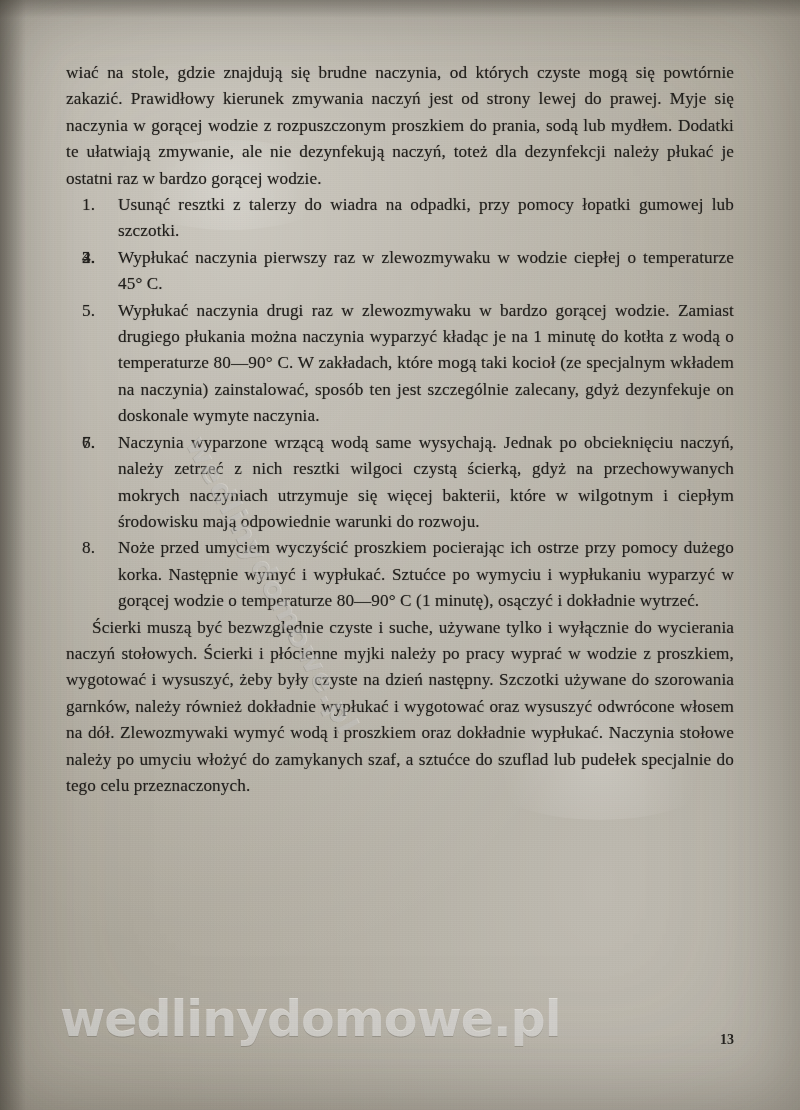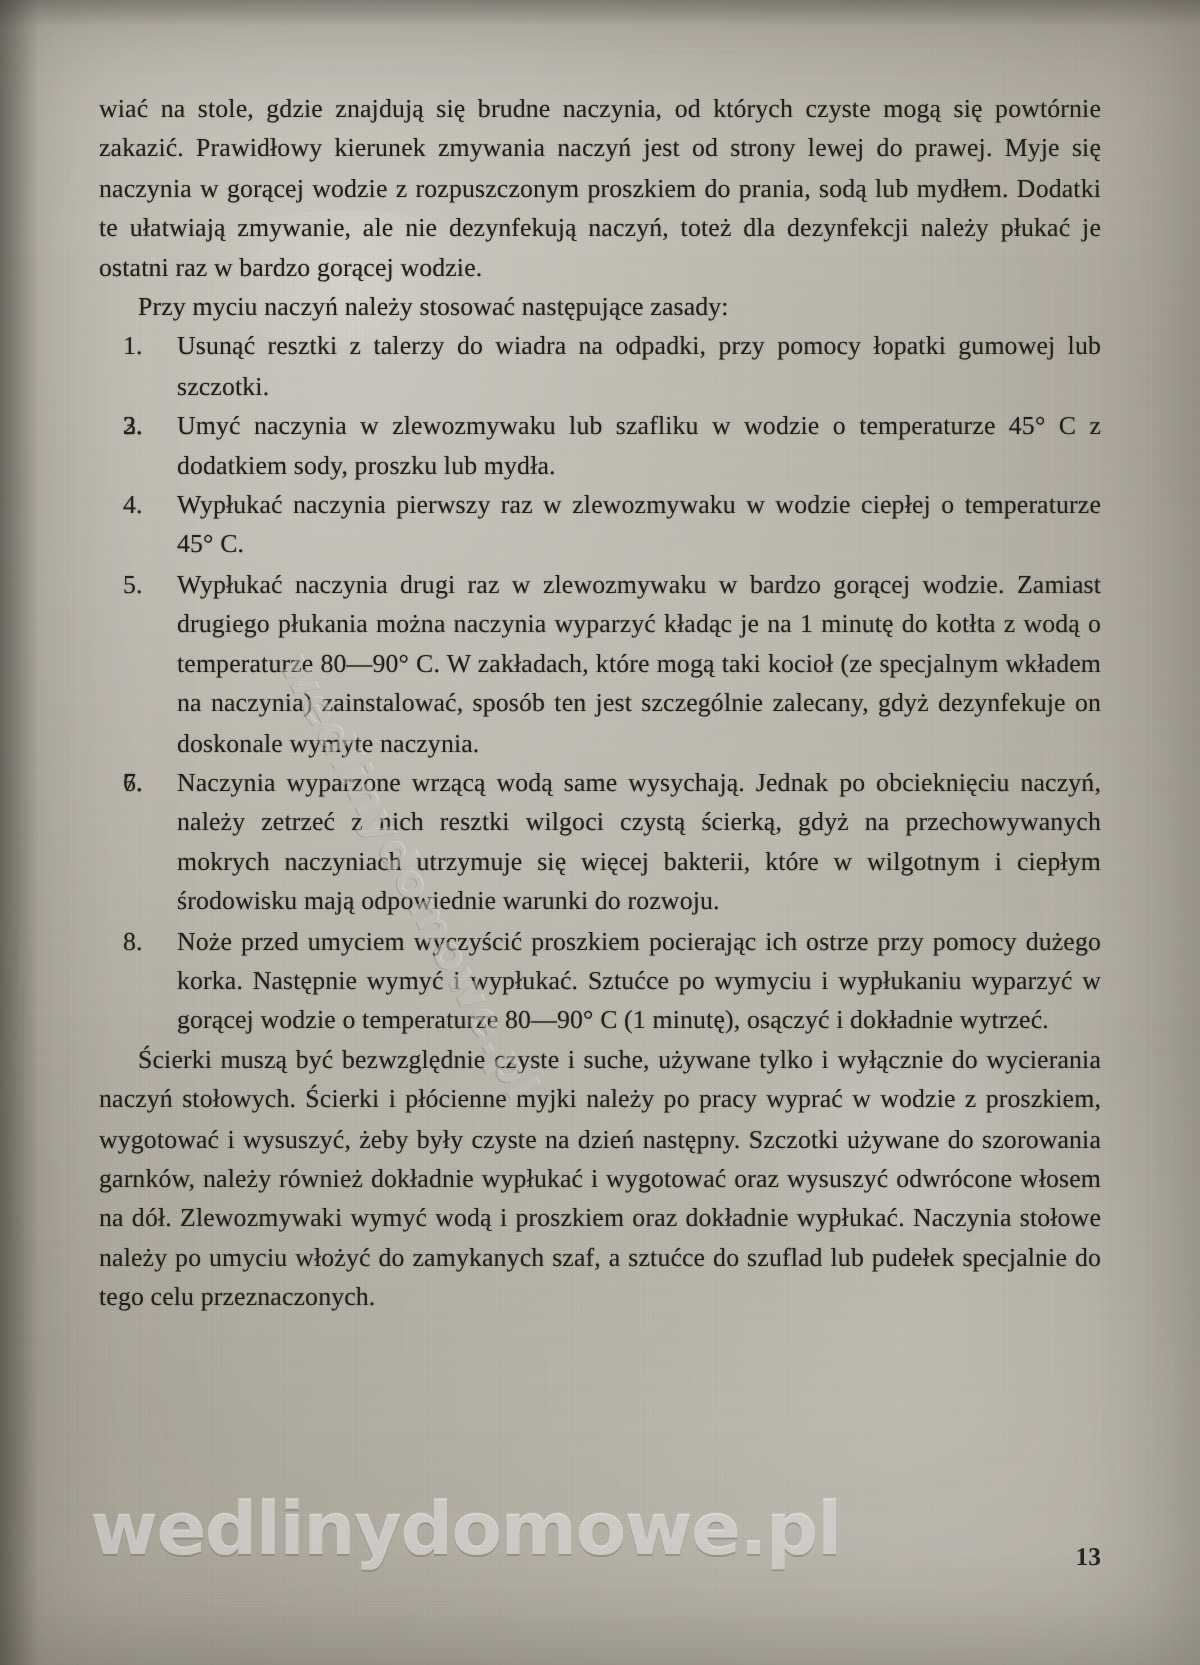--- a/index.html
+++ b/index.html
@@ -124,21 +124,21 @@
     text-shadow: 0 1px 0 rgba(110,106,98,0.30);
     pointer-events: none;
     white-space: nowrap;
     letter-spacing: 1px;
   }
   .page-number {
     position: absolute;
     right: 66px;
     bottom: 62px;
     font-family: "Liberation Serif", serif;
-    font-size: 17px;
+    font-size: 14px;
     font-weight: bold;
     color: #262421;
   }
   .smudge {
     position: absolute;
     pointer-events: none;
     border-radius: 50%;
     background: radial-gradient(circle, rgba(255,255,255,0.22), rgba(255,255,255,0) 70%);
   }
 </style>
@@ -147,33 +147,31 @@
 
 <div class="page">
 
   <div class="smudge" style="left:120px; top:140px; width:220px; height:90px;"></div>
   <div class="smudge" style="left:470px; top:700px; width:260px; height:120px;"></div>
 
   <div class="text-body">
 
     <p class="para para-0">wiać na stole, gdzie znajdują się brudne naczynia, od których czyste mogą się powtórnie zakazić. Prawidłowy kierunek zmywania naczyń jest od strony lewej do prawej. Myje się naczynia w gorącej wodzie z rozpuszczonym proszkiem do prania, sodą lub mydłem. Dodatki te ułatwiają zmywanie, ale nie dezynfekują naczyń, toteż dla dezynfekcji należy płukać je ostatni raz w bardzo gorącej wodzie.</p>
 
-    <p class="para">Przy myciu naczyń należy stosować następujące zasady:</p>
 
     <ol class="rules">
       <li>
         <span class="num">1.</span>
         <span>Usunąć resztki z talerzy do wiadra na odpadki, przy pomocy łopatki gumowej lub szczotki.</span>
       </li>
       <li>
         <span class="num">2.</span>
       </li>
       <li>
         <span class="num">3.</span>
-        <span>Umyć naczynia w zlewozmywaku lub szafliku w wodzie o temperaturze 45° C z dodatkiem sody, proszku lub mydła.</span>
       </li>
       <li>
         <span class="num">4.</span>
         <span>Wypłukać naczynia pierwszy raz w zlewozmywaku w wodzie ciepłej o temperaturze 45° C.</span>
       </li>
       <li>
         <span class="num">5.</span>
         <span>Wypłukać naczynia drugi raz w zlewozmywaku w bardzo gorącej wodzie. Zamiast drugiego płukania można naczynia wyparzyć kładąc je na 1 minutę do kotłta z wodą o temperaturze 80—90° C. W zakładach, które mogą taki kocioł (ze specjalnym wkładem na naczynia) zainstalować, sposób ten jest szczególnie zalecany, gdyż dezynfekuje on doskonale wymyte naczynia.</span>
       </li>
       <li>

